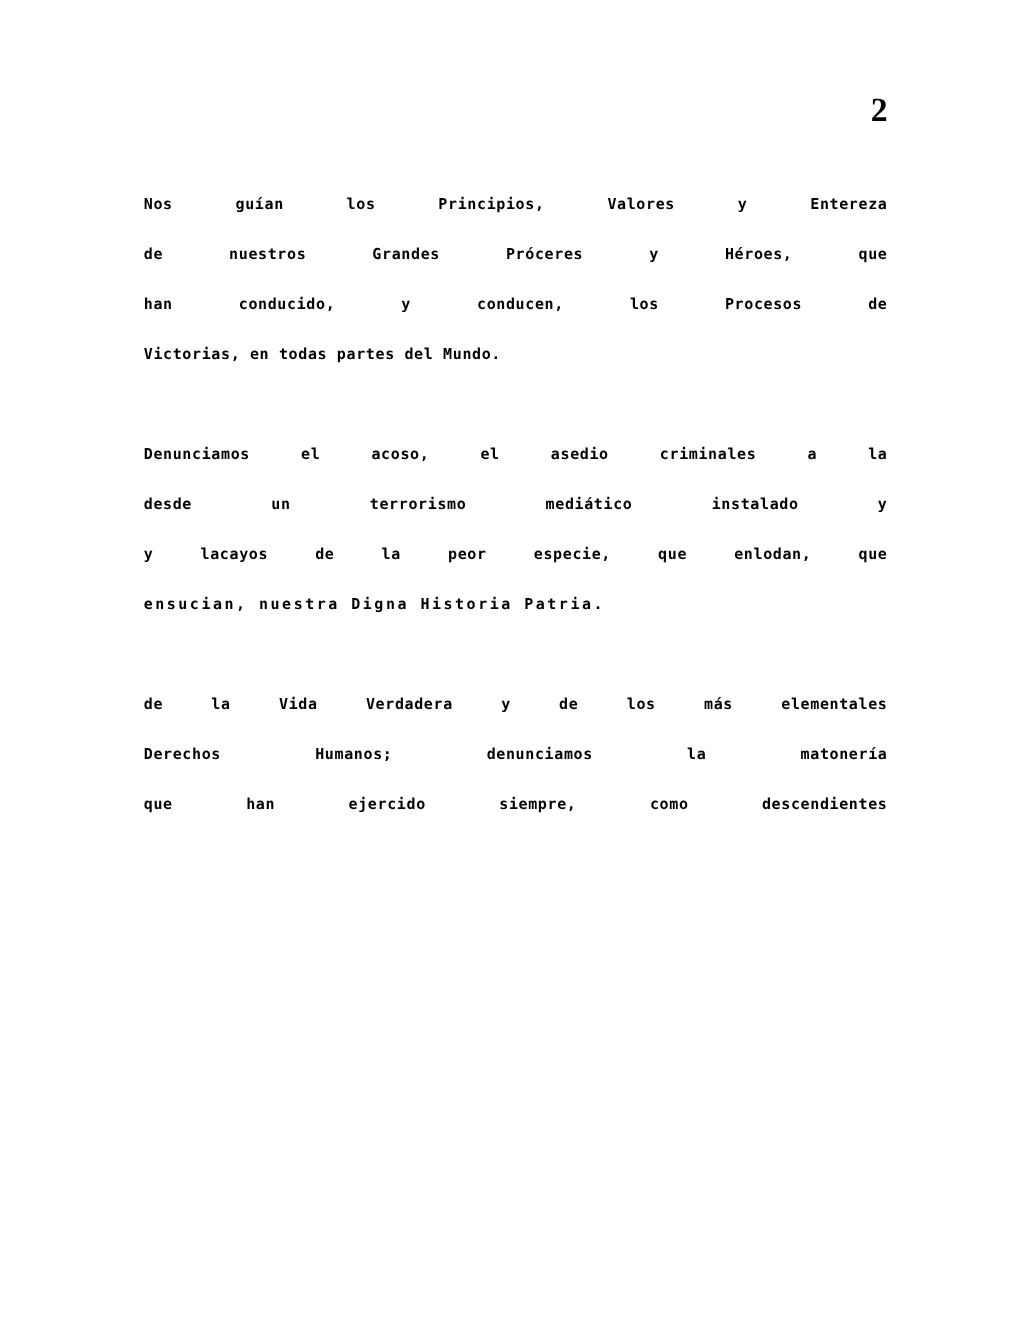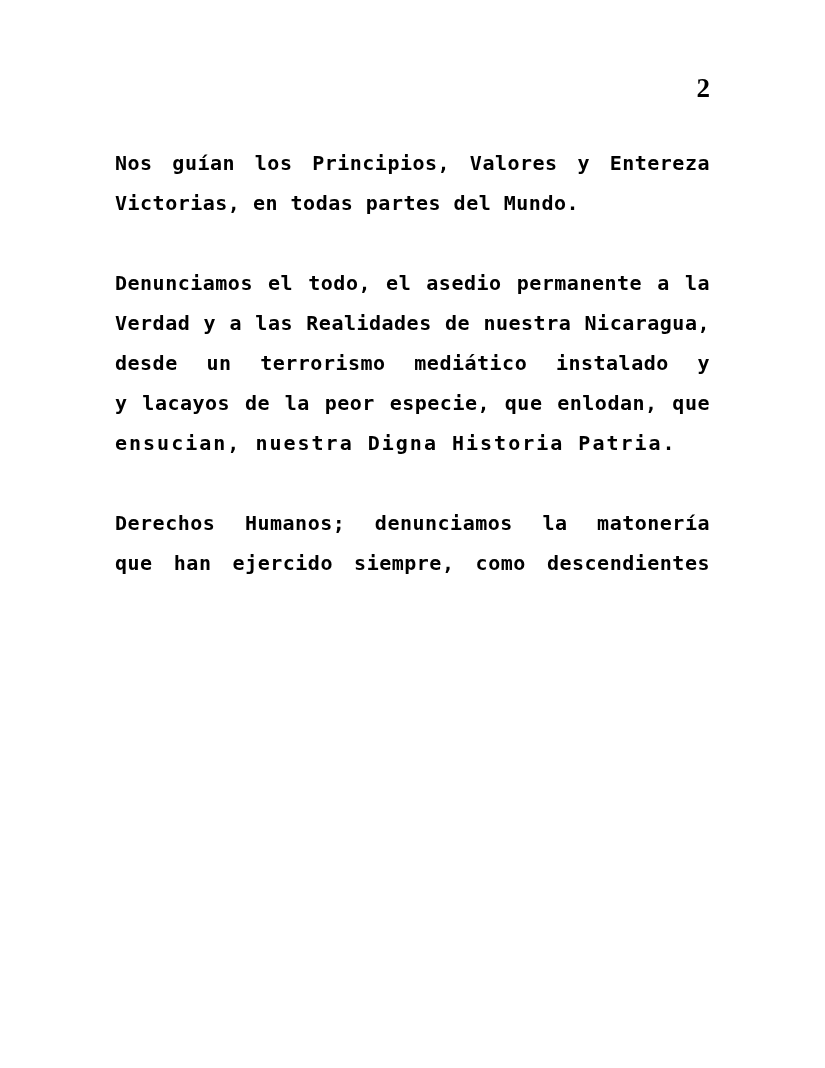--- a/index.html
+++ b/index.html
@@ -26,21 +26,21 @@
     font-size: 27px;
     line-height: 32px;
     color: #000000;
   }
   .content {
     width: 595px;
     margin-left: 115px;
     margin-top: 39px;
     font-family: "DejaVu Sans Mono", "Liberation Mono", monospace;
     font-weight: bold;
-    font-size: 20px;
+    font-size: 12px;
     letter-spacing: 0.5px;
     color: #000000;
   }
   .paragraph {
     margin: 0 0 40px 0;
   }
   .line {
     height: 40px;
     line-height: 40px;
     white-space: nowrap;
@@ -59,30 +59,32 @@
 <body>
 
 <div class="page">
 
   <div class="page-number">2</div>
 
   <div class="content">
 
     <div class="paragraph">
       <div class="line">Nos guían los Principios, Valores y Entereza</div>
+      <div class="line">de nuestros Grandes Próceres y Héroes, que</div>
+      <div class="line">han conducido, y conducen, los Procesos de</div>
       <div class="line last">Victorias, en todas partes del Mundo.</div>
     </div>
 
     <div class="paragraph">
-      <div class="line">Denunciamos el todo, el asedio permanente a la</div>
-      <div class="line">Verdad y a las Realidades de nuestra Nicaragua,</div>
+      <div class="line">Denunciamos el acoso, el asedio criminales a la</div>
       <div class="line">desde un terrorismo mediático instalado y</div>
       <div class="line">y lacayos de la peor especie, que enlodan, que</div>
       <div class="line last wide">ensucian, nuestra Digna Historia Patria.</div>
     </div>
 
     <div class="paragraph">
+      <div class="line">de la Vida Verdadera y de los más elementales</div>
       <div class="line">Derechos Humanos; denunciamos la matonería</div>
       <div class="line">que han ejercido siempre, como descendientes</div>
     </div>
 
   </div>
 </div>
 
 </body></html>

